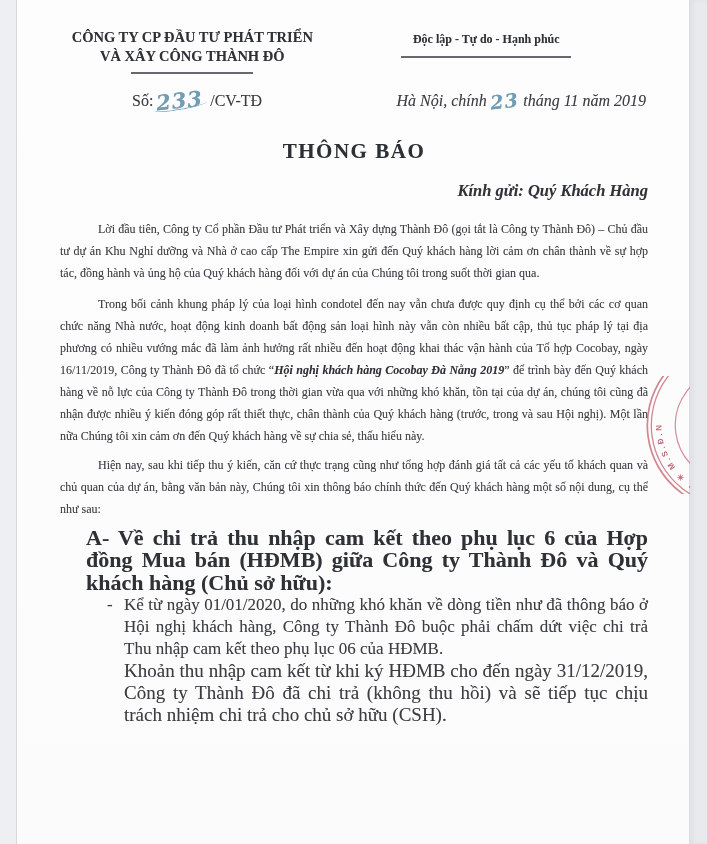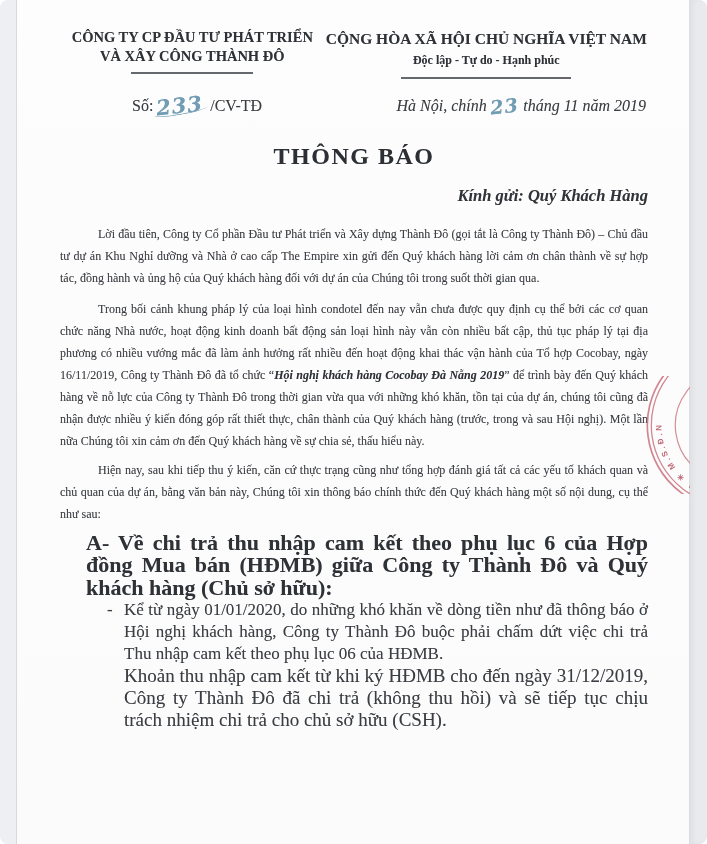--- a/index.html
+++ b/index.html
@@ -1,21 +1,20 @@
 <!DOCTYPE html>
 <html><head>
 <meta charset="utf-8">
 <style>
   html,body { margin:0; padding:0; background:#ffffff; }
   .paper {
     position:relative; width:707px; height:844px; overflow:hidden;
     background:linear-gradient(180deg,#fdfdfe 0%, #fbfbfc 100%);
     font-family:"Liberation Serif","DejaVu Serif",serif;
     color:#3a3d41;
-    border-radius:8px;
   }
   .edge-left {
     position:absolute; left:0; top:0; bottom:0; width:16px;
     background:#edeff3; border-right:1px solid #d7d9dd;
   }
   .edge-right {
     position:absolute; right:0; top:0; bottom:0; width:17px;
     background:#e8eaed; border-left:1px solid #dbddE0;
     box-shadow:inset 3px 0 4px rgba(60,60,70,0.05);
   }
@@ -43,21 +42,21 @@
     display:inline-block; transform:rotate(-6deg) translateY(2px);
     position:relative; margin:0 3px;
   }
   .hand-number::after {
     content:""; position:absolute; left:-3px; right:-4px; bottom:-4px; height:7px;
     border-bottom:1.7px solid #84abc0; border-radius:50%; transform:rotate(-4deg);
   }
   .hand-day { font-size:19px; margin-right:5px; }
   
   .doc-title {
-    margin:26px 0 0; text-align:center; font-size:24px; font-weight:bold;
+    margin:26px 0 0; text-align:center; font-size:21px; font-weight:bold;
     letter-spacing:1.5px; line-height:30px; color:#2c2f33;
   }
   .salutation { margin-top:14px; text-align:right; font-weight:bold; font-style:italic; font-size:16.5px; line-height:22px; color:#303337; }
   
   .para { margin:9px 0 0; font-size:12px; line-height:22px; text-align:justify; }
   .para.first { margin-top:16px; }
   .indent { text-indent:38px; }
   .em-bold { font-weight:bold; font-style:italic; color:#2e3135; }
   .p3 { margin-top:7px; }
   .section-a {
@@ -79,21 +78,20 @@
 
   <div class="content">
 
     <div class="header-row">
       <div class="org-block">
         <div>CÔNG TY CP ĐẦU TƯ PHÁT TRIỂN</div>
         <div>VÀ XÂY CÔNG THÀNH ĐÔ</div>
         <div class="rule rule-org"></div>
       </div>
       <div class="nat-block">
-        <div class="nat-line1">CỘNG HÒA XÃ HỘI CHỦ NGHĨA VIỆT NAM</div>
         <div class="nat-line2">Độc lập - Tự do - Hạnh phúc</div>
         <div class="rule rule-nat"></div>
       </div>
     </div>
 
     <div class="ref-row">
       <div class="ref-number">
         <span>Số:</span><span class="hand hand-number">233</span> <span>/CV-TĐ</span>
       </div>
       <div class="date-line">

